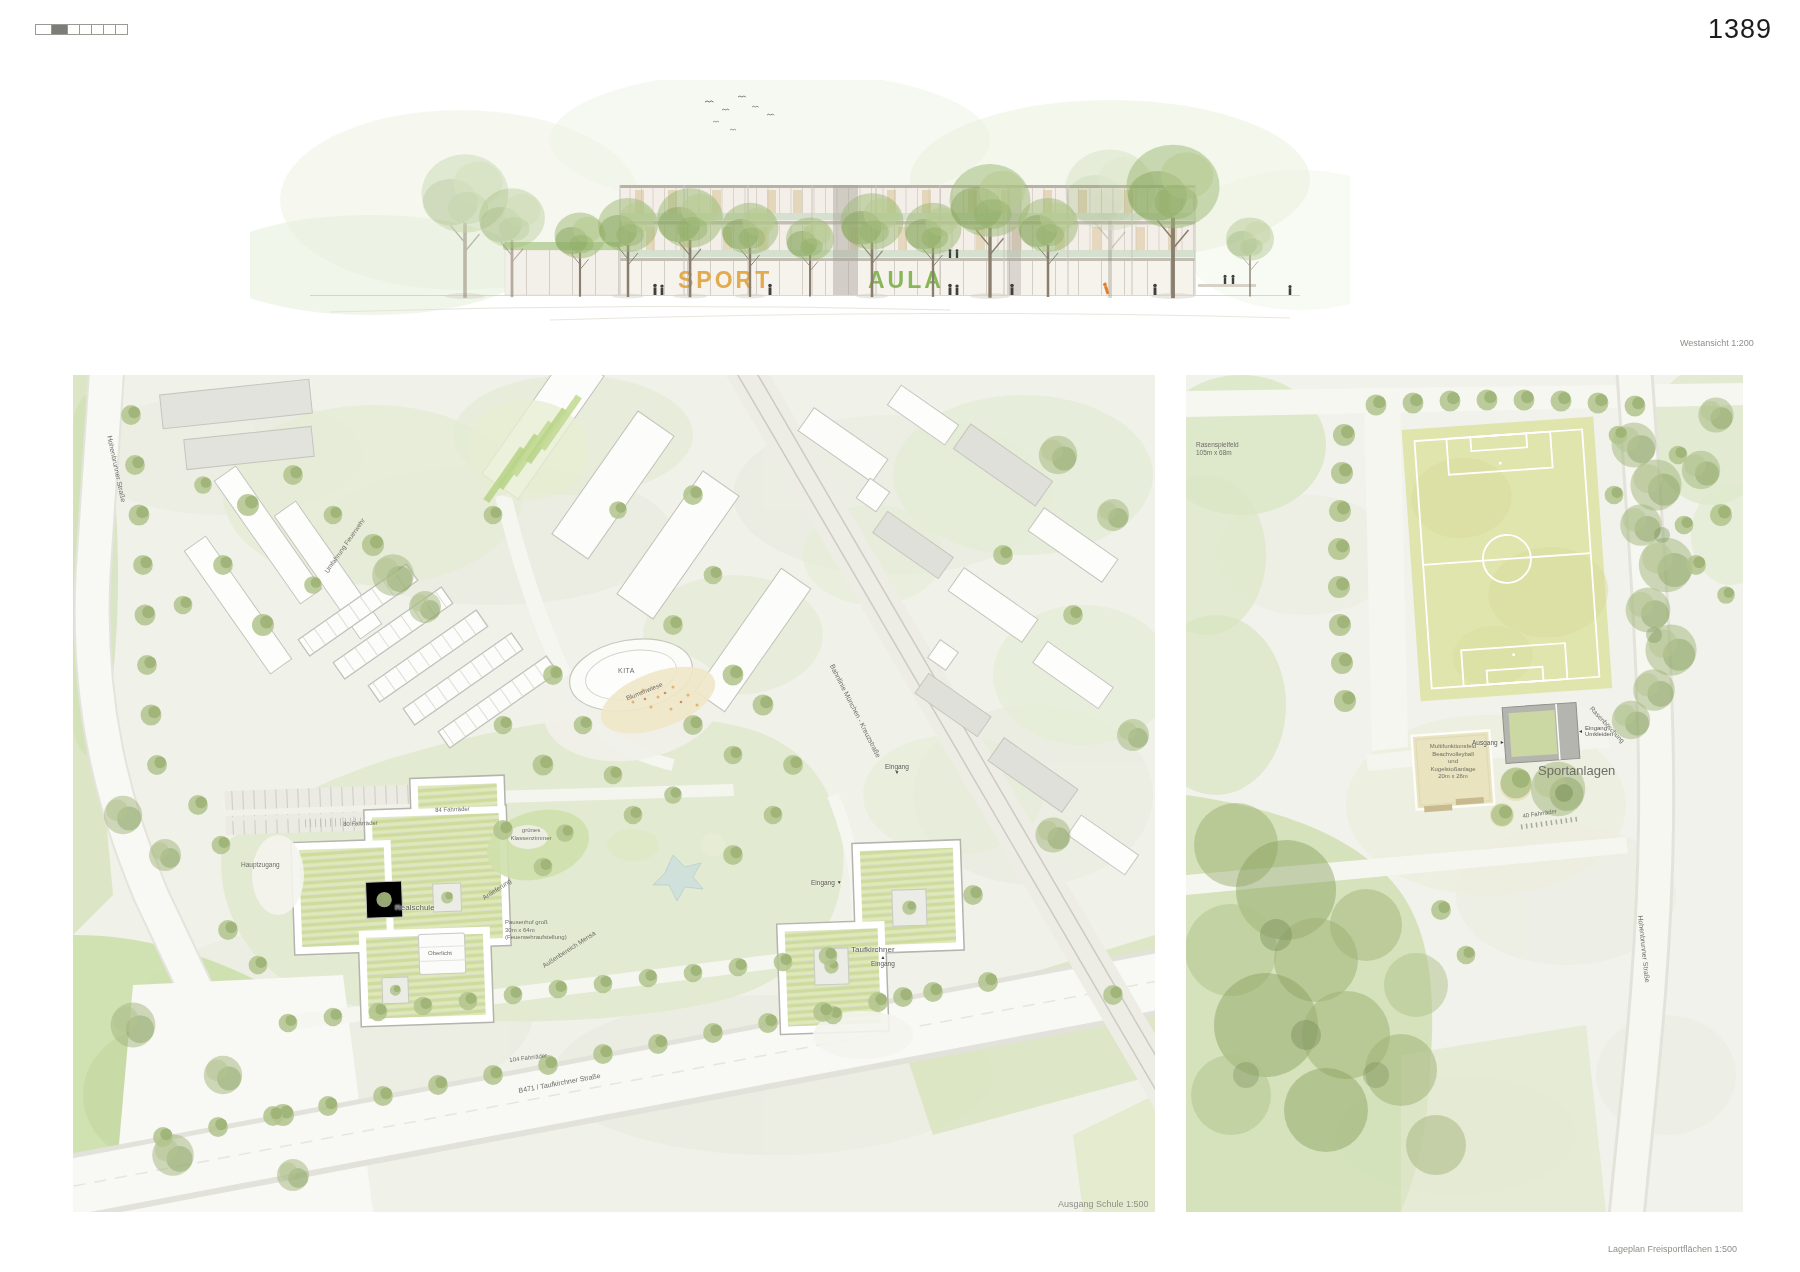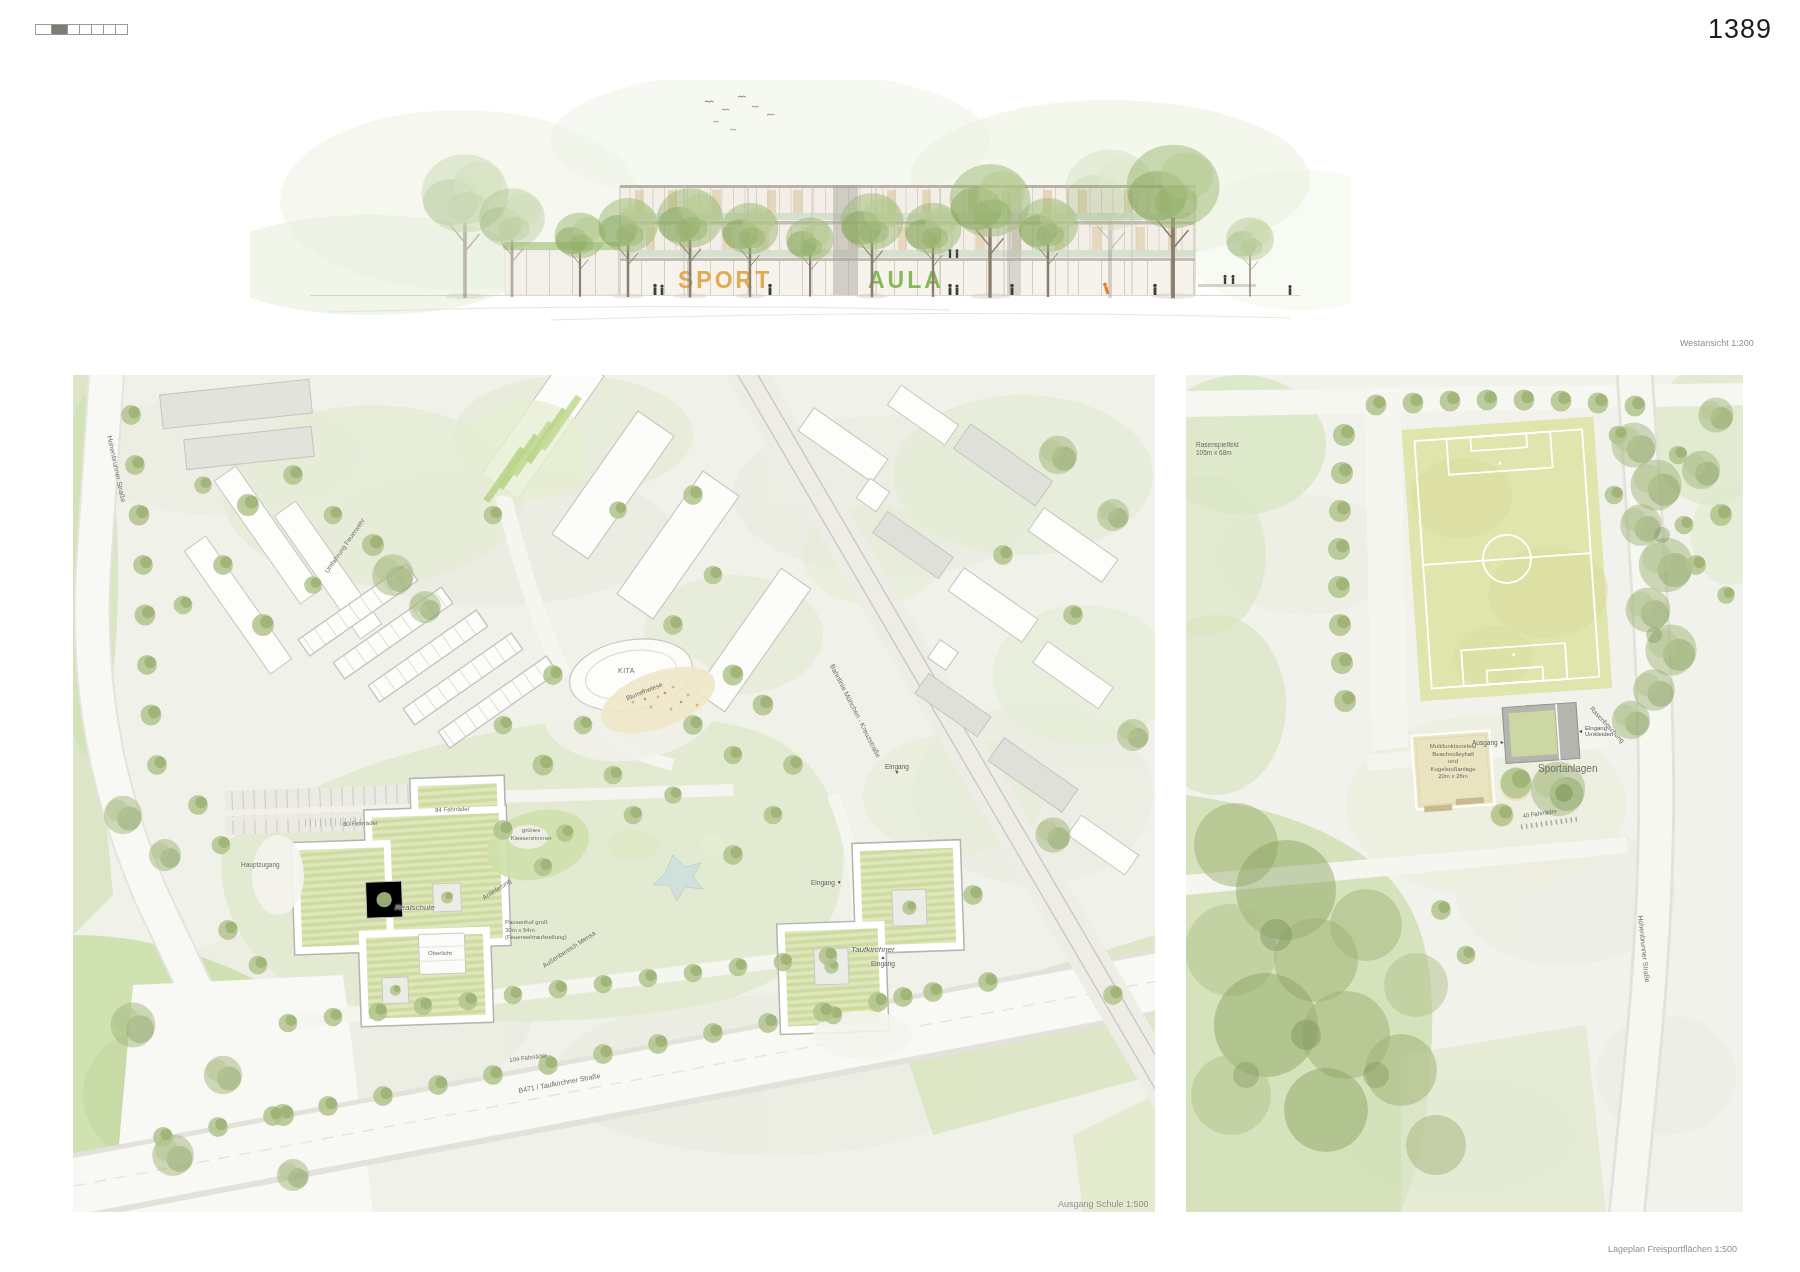--- a/index.html
+++ b/index.html
@@ -14,21 +14,21 @@
   #pagenum{position:absolute;left:1692px;top:14px;width:80px;text-align:right;
            font-size:27px;color:#1c1c1c;letter-spacing:1px;}
   
   .plan{position:absolute;}
   .plan svg{position:absolute;left:0;top:0;}
   
   .lbl{position:absolute;font-size:7px;color:#6e6e68;white-space:nowrap;
        transform-origin:0 0;line-height:1.25;z-index:5;}
   .pre{white-space:pre-line;}
   .ctr{text-align:center;}
-  .bld{font-size:8px;color:#5c5c56;text-shadow:0 0 2px #fff,0 0 2px #fff;font-style:italic;}
+  .bld{font-size:8px;color:#5c5c56;text-shadow:0 0 2px #fff,0 0 2px #fff;}
   .cap{position:absolute;font-size:9px;color:#8f8f88;white-space:nowrap;z-index:5;}
   .ent{position:absolute;display:flex;align-items:center;gap:2px;font-size:6.5px;
        color:#55554f;z-index:6;text-shadow:0 0 2px #fff;}
   .ent.col{flex-direction:column;gap:0;}
   .arr{font-size:5px;color:#3d3d38;line-height:1;}
 </style>
 </head>
 <body>
 
 <div id="board">
@@ -726,20 +726,20 @@
     <div class="ent" style="left:392px;top:350px;font-size:6px;">
       <span class="arr">◄</span>
       <span class="pre">Eingang
 Umkleiden</span>
     </div>
     <span class="lbl pre ctr" style="left:230px;top:368px;width:74px;font-size:6px;">Multifunktionsfeld
 Beachvolleyball
 und
 Kugelstoßanlage
 20m x 26m</span>
-    <span class="lbl" style="left:352px;top:388px;font-size:10px;">Sportanlagen</span>
+    <span class="lbl" style="left:352px;top:388px;font-size:13px;">Sportanlagen</span>
     <span class="lbl" style="left:336px;top:438px;font-size:6px;transform:rotate(-8deg);">40 Fahrräder</span>
     <span class="lbl" style="left:458px;top:540px;transform:rotate(84deg);">Hohenbrunner Straße</span>
   </div>
 
   <div class="cap" style="left:1608px;top:1244px;">Lageplan Freisportflächen 1:500</div>
 
 </div>
 
 </body></html>

